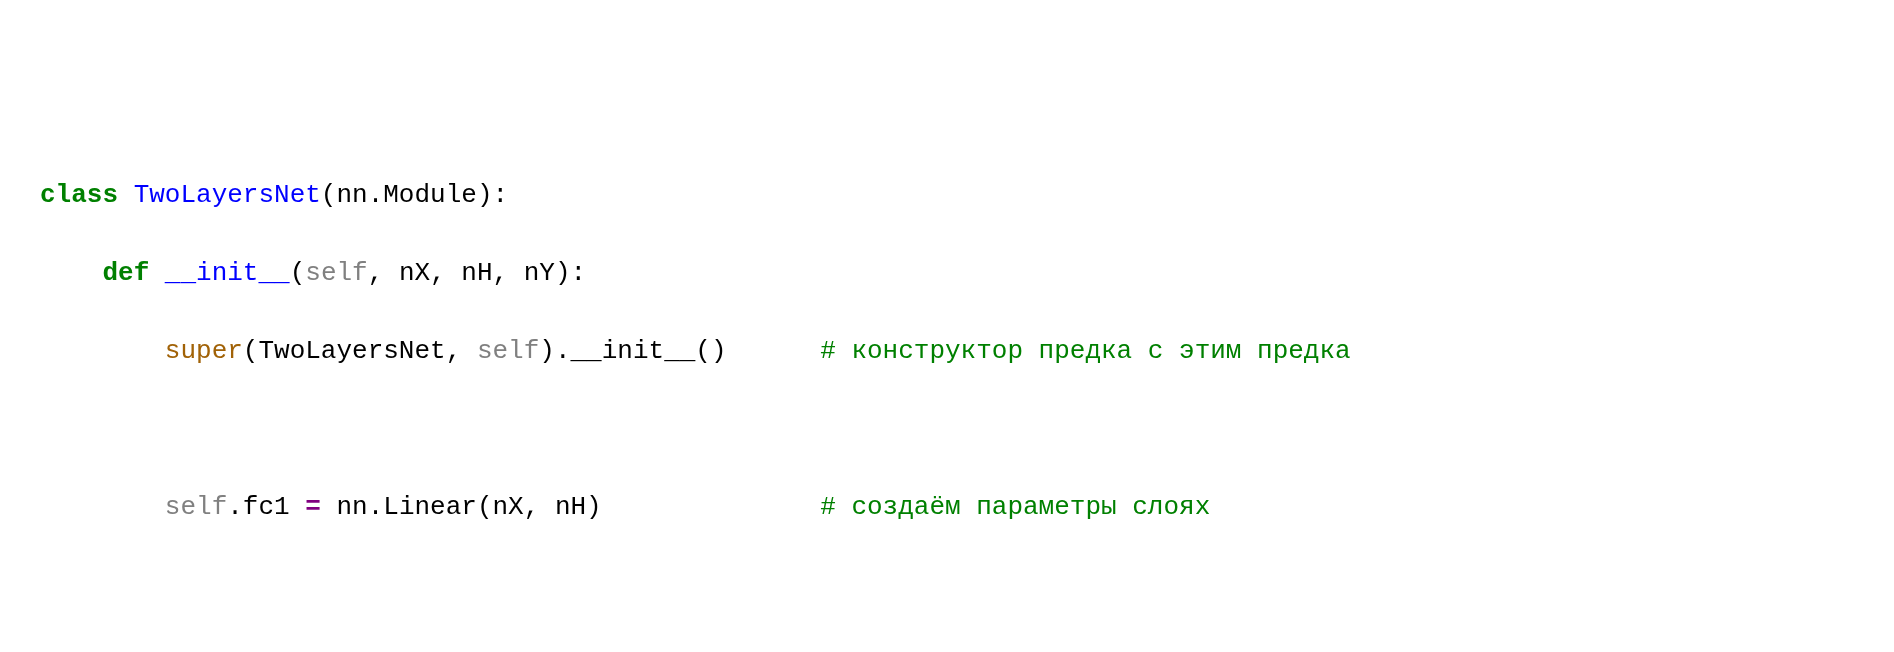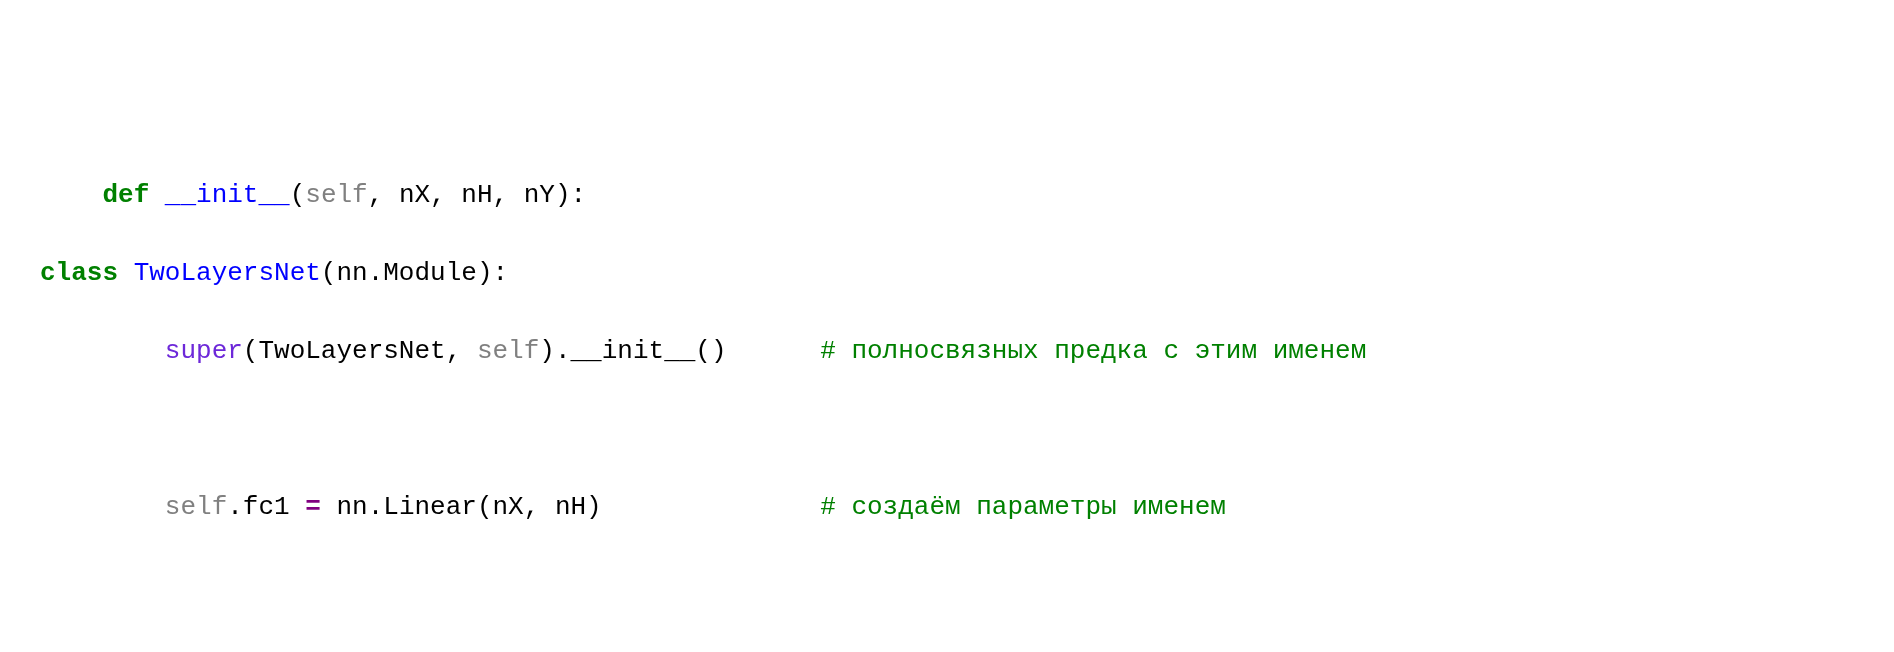--- a/index.html
+++ b/index.html
@@ -8,35 +8,35 @@
       font-family: "Courier New", Courier, monospace;
       font-size: 26px;
       line-height: 1.5;
       padding: 20px 40px;
       white-space: pre;
     }
     .code-line { display: block; }
     .kw { color: #008000; font-weight: bold; }
     .name { color: #0000ff; }
     .self { color: #808080; }
-    .builtin { color: #6d28d9; }
+    .builtin { color: #a16207; }
     .op { color: #800080; font-weight: bold; }
     .comment { color: #008000; font-style: normal; }
     .plain { color: #000000; }
   </style>
 </head>
 <body>
 
 
 
-<div><span class="code-line"><span class="plain">    </span><span class="kw">def</span><span class="plain"> </span><span class="name">__init__</span><span class="plain">(</span><span class="self">self</span><span class="plain">, nX, nH, nY):</span></span>
-<span class="code-line"><span class="kw">class</span><span class="plain"> </span><span class="name">TwoLayersNet</span><span class="plain">(nn.Module):</span></span>
-<span class="code-line"><span class="plain">        </span><span class="builtin">super</span><span class="plain">(TwoLayersNet, </span><span class="self">self</span><span class="plain">).__init__()</span><span class="plain">      </span><span class="comment"># полносвязных предка с этим именем</span></span>
+<div><span class="code-line"><span class="kw">class</span><span class="plain"> </span><span class="name">TwoLayersNet</span><span class="plain">(nn.Module):</span></span>
+<span class="code-line"><span class="plain">    </span><span class="kw">def</span><span class="plain"> </span><span class="name">__init__</span><span class="plain">(</span><span class="self">self</span><span class="plain">, nX, nH, nY):</span></span>
+<span class="code-line"><span class="plain">        </span><span class="builtin">super</span><span class="plain">(TwoLayersNet, </span><span class="self">self</span><span class="plain">).__init__()</span><span class="plain">      </span><span class="comment"># конструктор предка с этим предка</span></span>
 <span class="code-line"><span class="plain"> </span></span>
-<span class="code-line"><span class="plain">        </span><span class="self">self</span><span class="plain">.fc1 </span><span class="op">=</span><span class="plain"> nn.Linear(nX, nH)</span><span class="plain">              </span><span class="comment"># создаём параметры именем</span></span>
+<span class="code-line"><span class="plain">        </span><span class="self">self</span><span class="plain">.fc1 </span><span class="op">=</span><span class="plain"> nn.Linear(nX, nH)</span><span class="plain">              </span><span class="comment"># создаём параметры слоях</span></span>
 <span class="code-line"><span class="plain"> </span></span>
 
 
 
 
 
 
 
 </div>
 

